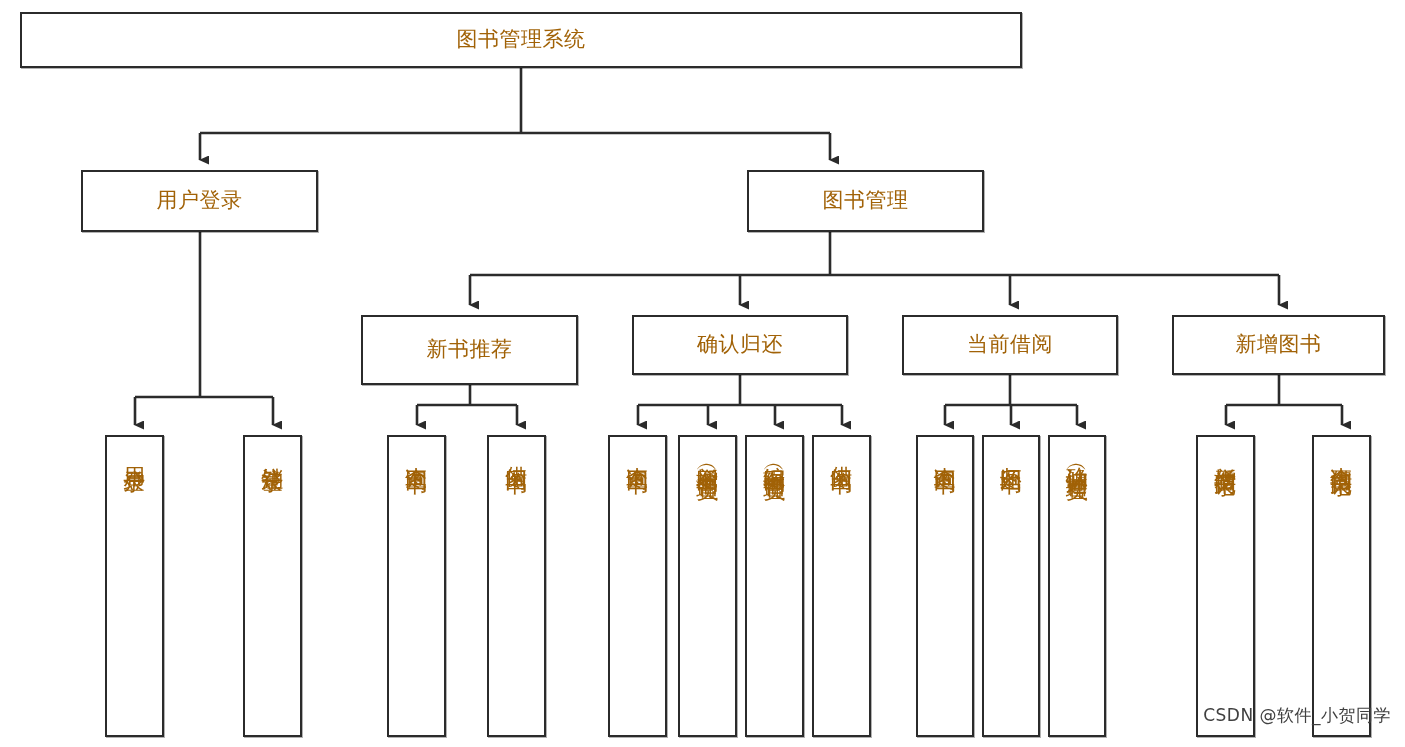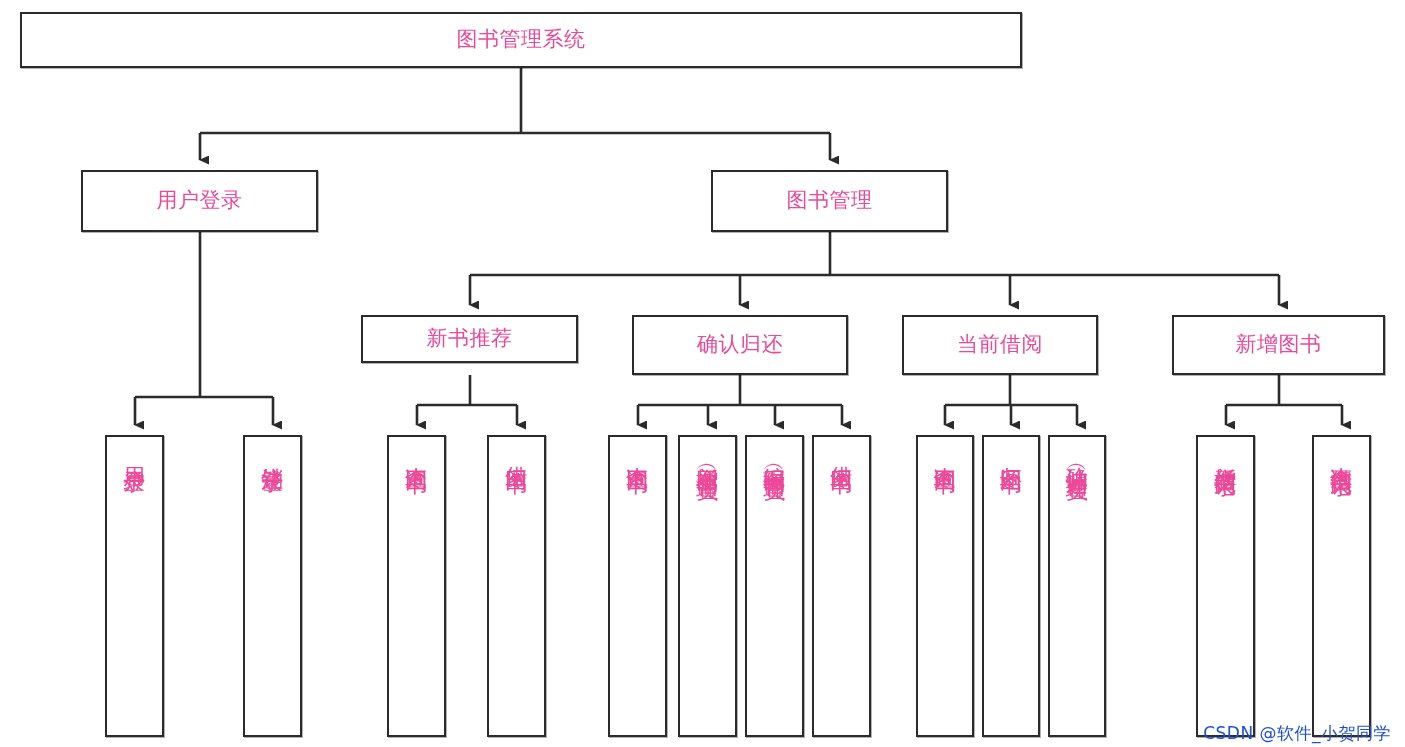--- a/index.html
+++ b/index.html
@@ -26,21 +26,21 @@
     position: absolute;
     box-sizing: border-box;
     border: 2px solid #2b2b2b;
     background: #ffffff;
     display: flex;
     align-items: center;
     justify-content: center;
     box-shadow: 1px 1px 0 rgba(0,0,0,0.30);
   }
   .node-label {
-    color: #ec4899;
+    color: #a16207;
     text-align: left;
     letter-spacing: 0.5px;
     white-space: nowrap;
   }
   .node.horiz .node-label {
     font-size: 21px;
     line-height: 1.1;
   }
   .node.vert {
     align-items: flex-start;
@@ -49,23 +49,23 @@
   .node.vert .node-label {
     writing-mode: vertical-rl;
     text-orientation: upright;
     font-size: 22px;
     line-height: 1.25;
     letter-spacing: 2px;
   }
   #watermark {
     position: absolute;
     right: 14px;
-    bottom: 2px;
+    bottom: 20px;
     font-size: 17px;
-    color: #1d4ed8;
+    color: #404040;
     letter-spacing: 0.5px;
     white-space: nowrap;
     pointer-events: none;
     text-align: center;
   }
 </style>
 </head>
 <body>
 
 <div id="canvas">
@@ -113,30 +113,30 @@
       </g>
   </svg>
 
   <div id="nodes">
       <div class="node horiz" id="node-root" style="left: 20px; top: 12px; width: 1002px; height: 56px;">
         <span class="node-label">图书管理系统</span>
       </div>
       <div class="node horiz" id="node-user-login" style="left: 81px; top: 170px; width: 237px; height: 62px;">
         <span class="node-label">用户登录</span>
       </div>
-      <div class="node horiz" id="node-book-manage" style="left: 711px; top: 170px; width: 237px; height: 62px;">
+      <div class="node horiz" id="node-book-manage" style="left: 747px; top: 170px; width: 237px; height: 62px;">
         <span class="node-label">图书管理</span>
       </div>
-      <div class="node horiz" id="node-new-book-rec" style="left: 361px; top: 315px; width: 217px; height: 48px;">
+      <div class="node horiz" id="node-new-book-rec" style="left: 361px; top: 315px; width: 217px; height: 70px;">
         <span class="node-label">新书推荐</span>
       </div>
       <div class="node horiz" id="node-book-borrow" style="left: 632px; top: 315px; width: 216px; height: 60px;">
         <span class="node-label">确认归还</span>
       </div>
-      <div class="node horiz" id="node-current-borrow" style="left: 902px; top: 315px; width: 196px; height: 60px;">
+      <div class="node horiz" id="node-current-borrow" style="left: 902px; top: 315px; width: 216px; height: 60px;">
         <span class="node-label">当前借阅</span>
       </div>
       <div class="node horiz" id="node-borrow-record" style="left: 1172px; top: 315px; width: 213px; height: 60px;">
         <span class="node-label">新增图书</span>
       </div>
       <div class="node vert" id="node-leaf-user-login" style="left: 105px; top: 435px; width: 59px; height: 302px;">
         <span class="node-label">用户登录</span>
       </div>
       <div class="node vert" id="node-leaf-user-logout" style="left: 243px; top: 435px; width: 59px; height: 302px;">
         <span class="node-label">注销登录</span>

